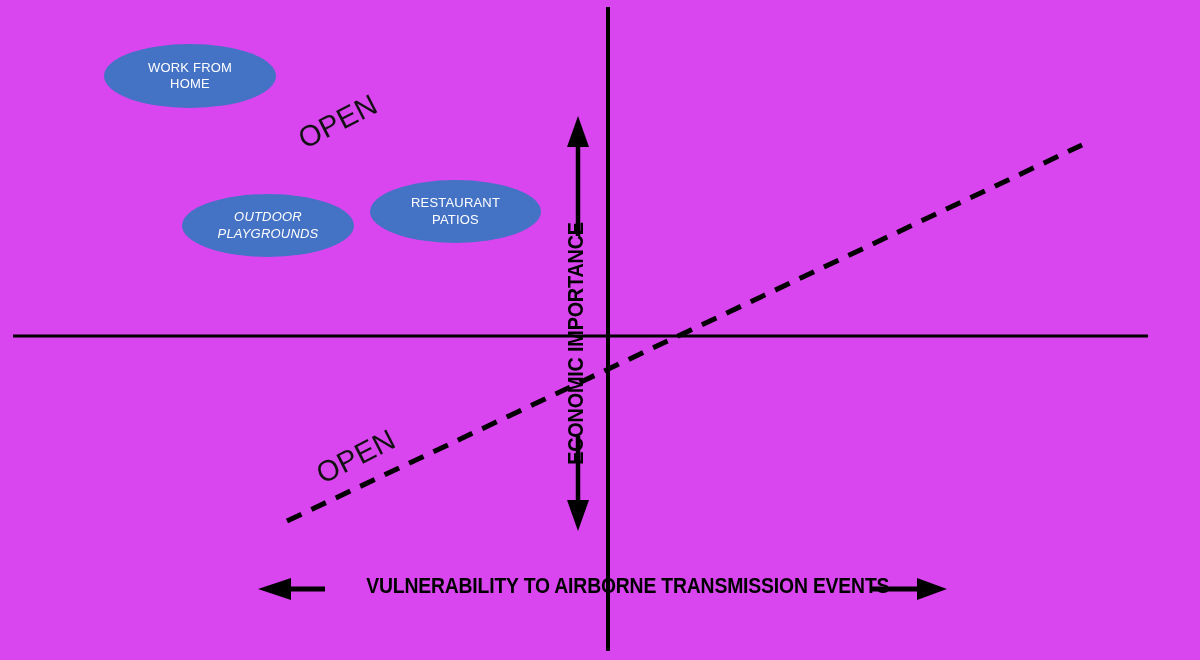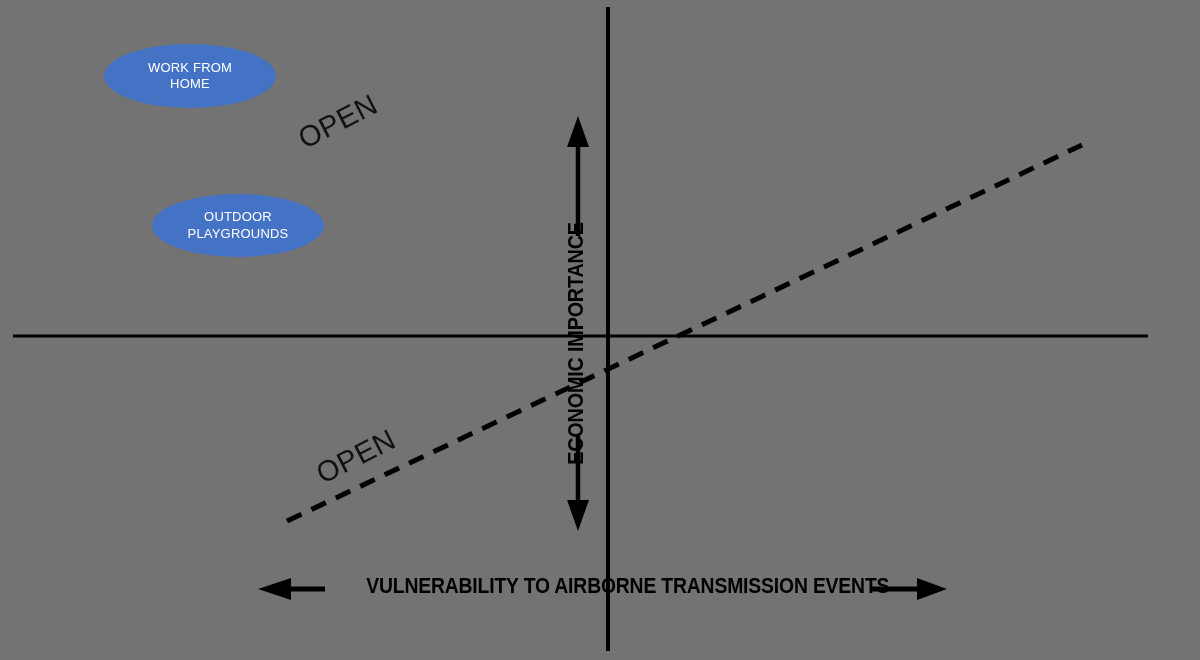--- a/index.html
+++ b/index.html
@@ -7,21 +7,21 @@
     padding: 0;
     background: #ffffff;
   }
   body {
     font-family: "Liberation Sans", sans-serif;
   }
   #canvas {
     position: relative;
     width: 1200px;
     height: 660px;
-    background: #737373;
+    background: #d946ef;
     overflow: hidden;
   }
   #diagram-svg {
     position: absolute;
     left: 0;
     top: 0;
     width: 1200px;
     height: 660px;
   }
   .bubble {
@@ -35,21 +35,21 @@
     color: #ffffff;
     font-family: "Liberation Sans", sans-serif;
     font-size: 13px;
     line-height: 1.25;
     letter-spacing: 0.2px;
     box-sizing: border-box;
     padding: 2px 10px;
     white-space: pre-line;
   }
   #bubble-work-from-home { left: 104px; top: 44px;  width: 172px; height: 64px; }
-  #bubble-outdoor-playgrounds { left: 152px; top: 194px; width: 172px; height: 63px; }
+  #bubble-outdoor-playgrounds { left: 182px; top: 194px; width: 172px; height: 63px; font-style: italic; }
   #bubble-restaurant-patios   { left: 370px; top: 180px; width: 171px; height: 63px; }
   #bubble-food-processing     { left: 866px; top: 55px;  width: 157px; height: 69px; }
 
   .open-label {
     position: absolute;
     font-family: "Liberation Sans", sans-serif;
     font-size: 29px;
     color: #111111;
     letter-spacing: 0.5px;
     white-space: nowrap;
@@ -118,20 +118,22 @@
       <polygon points="947,589 917,600 917,578" fill="#000000"></polygon>
     </g>
   </svg>
 
   <div class="bubble" id="bubble-work-from-home">WORK FROM
 HOME</div>
 
   <div class="bubble" id="bubble-outdoor-playgrounds">OUTDOOR
 PLAYGROUNDS</div>
 
+  <div class="bubble" id="bubble-restaurant-patios">RESTAURANT
+PATIOS</div>
 
 
   <div class="open-label" id="open-label-top">OPEN</div>
 
   <div class="open-label" id="open-label-bottom">OPEN</div>
 
   <div id="x-axis-label">VULNERABILITY TO AIRBORNE TRANSMISSION EVENTS</div>
 
   <div id="y-axis-label">ECONOMIC IMPORTANCE</div>
 

